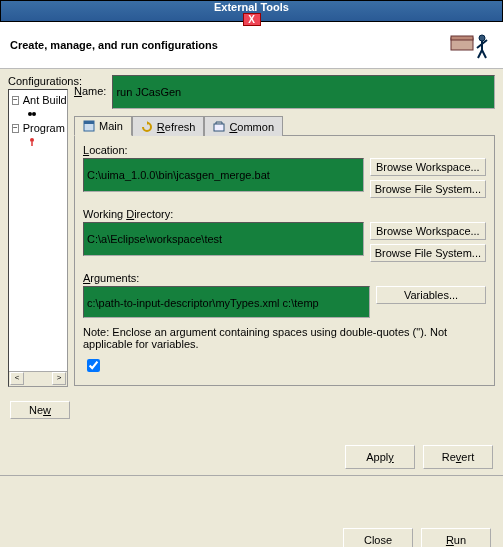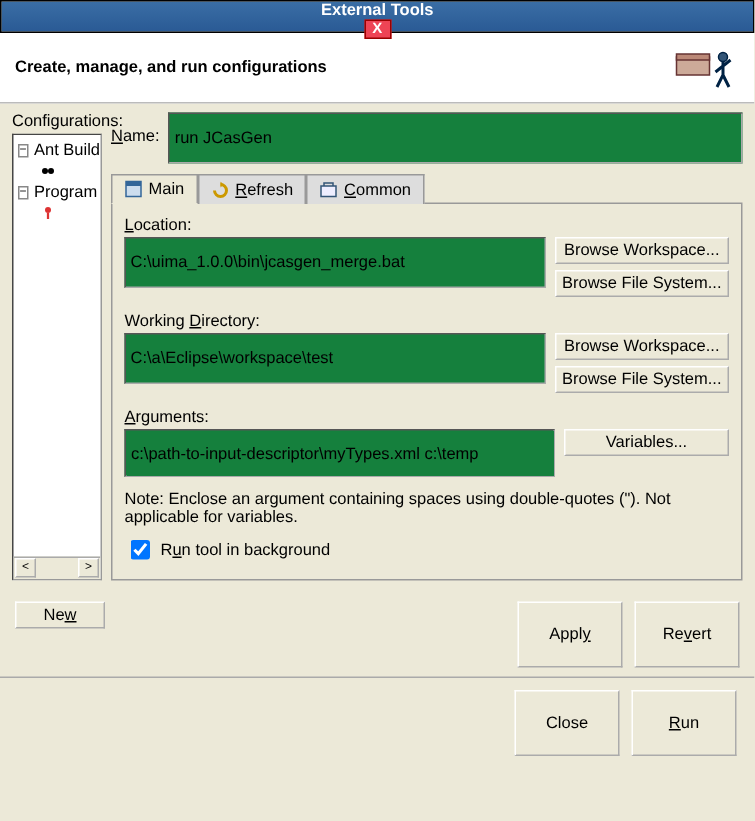--- a/index.html
+++ b/index.html
@@ -31,21 +31,21 @@
 .tab { border: 1px solid #999; border-bottom: none; padding: 3px 8px; display: flex; align-items: center; gap: 4px; background: #ece9d8; position: relative; top: 1px; }
 .tab.active { background: #ece9d8; z-index: 2; border-bottom: 1px solid #ece9d8; }
 .tab:not(.active) { background: #ddd; }
 .tab-ico { width: 12px; height: 12px; }
 .tab-body { border: 1px solid #999; padding: 8px 8px 10px; }
 .field-row { display: flex; gap: 6px; align-items: flex-start; }
 .field-row .inputs { flex: 1; }
 .btns-col { display: flex; flex-direction: column; gap: 4px; }
 .btn { border: 1px outset #fff; background: #ece9d8; padding: 2px 4px; min-width: 110px; text-align: center; cursor: pointer; }
 .btn.sm { min-width: 60px; }
-.btn.med { min-width: 70px; padding: 15px 10px; }
+.btn.med { min-width: 70px; padding: 5px 10px; margin-top: 44px; }
 .note { margin: 6px 0; }
 .chk-row { display: flex; align-items: center; gap: 4px; margin-top: 6px; }
 .footer1 { display: flex; padding: 4px 10px 2px; gap: 8px; }
 .footer1 .left { flex: 0 0 60px; }
 .footer1 .spacer { flex: 1; }
 .sep { border-top: 1px solid #aaa; margin: 4px 0 0; }
 .footer2 { display: flex; justify-content: flex-end; gap: 8px; padding: 8px 12px; }
 </style>
 </head>
 <body>
@@ -175,21 +175,20 @@
           </div>
           <div class="btns-col">
             <div class="btn">Variables...</div>
           </div>
         </div>
 
         <div class="note">Note: Enclose an argument containing spaces using double-quotes ("). Not applicable for variables.</div>
 
         <div class="chk-row">
           <input type="checkbox" checked="" style="">
-          <span>R<u>u</u>n tool in background</span>
         </div>
       </div>
     </div>
   </div>
 </div>
 
 <div class="footer1">
   <div class="left">
       <div class="btn sm">Ne<u>w</u></div>
     </div>

